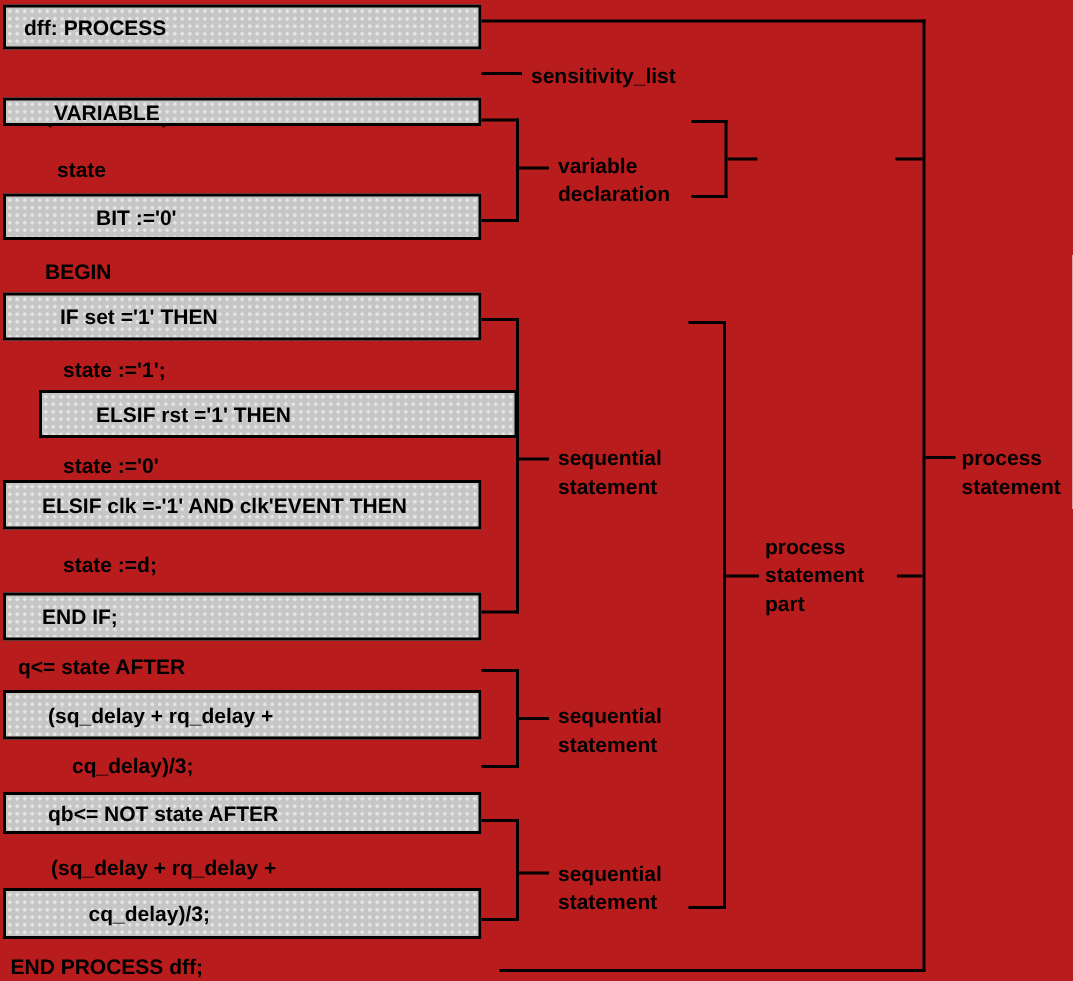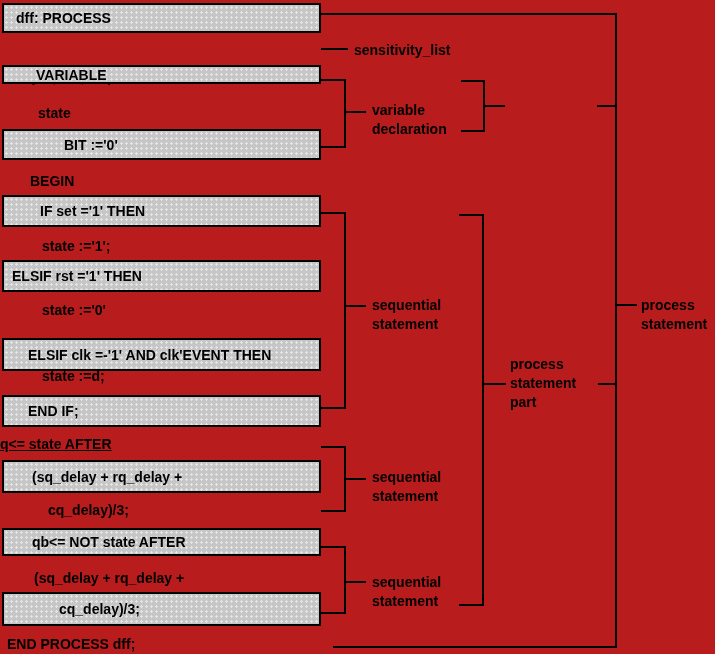--- a/index.html
+++ b/index.html
@@ -51,26 +51,26 @@
 <div id="stage">
 
   <div class="box" style="top:3px;height:30px;padding-left:12px;">dff: PROCESS</div>
   <div class="plain" style="top:37px;left:30px;margin-top:32px;">(rst, set, clk)</div>
   <div class="box" style="top:65px;height:19px;padding-left:32px;">VARIABLE</div>
   <div class="plain" style="top:105px;left:38px;">state</div>
   <div class="box" style="top:129px;height:31px;padding-left:60px;">BIT :='0'</div>
   <div class="plain" style="top:173px;left:7px;margin-left:23px;">BEGIN</div>
   <div class="box" style="top:195px;height:32px;padding-left:36px;">IF set ='1' THEN</div>
   <div class="plain" style="top:238px;left:42px;">state :='1';</div>
-  <div class="box" style="top:260px;height:32px;padding-left:8px;">ELSIF rst ='1' THEN</div>
+  <div class="box" style="top:260px;height:32px;padding-left:36px;margin-left:24px;">ELSIF rst ='1' THEN</div>
   <div class="plain" style="top:302px;left:42px;">state :='0'</div>
-  <div class="box" style="top:338px;height:33px;padding-left:24px;">ELSIF clk =-'1' AND clk'EVENT THEN</div>
+  <div class="box" style="top:320px;height:33px;padding-left:24px;">ELSIF clk =-'1' AND clk'EVENT THEN</div>
   <div class="plain" style="top:368px;left:42px;">state :=d;</div>
   <div class="box" style="top:395px;height:32px;padding-left:24px;">END IF;</div>
-  <div class="plain" style="top:436px;left:0;text-decoration:underline;">q&lt;= state AFTER</div>
+  <div class="plain" style="top:436px;left:12px;">q&lt;= state AFTER</div>
   <div class="box" style="top:460px;height:33px;padding-left:28px;">(sq_delay + rq_delay +</div>
   <div class="plain" style="top:502px;left:48px;">cq_delay)/3;</div>
   <div class="box" style="top:528px;height:28px;padding-left:28px;">qb&lt;= NOT state AFTER</div>
   <div class="plain" style="top:570px;left:34px;">(sq_delay + rq_delay +</div>
   <div class="box" style="top:592px;height:34px;padding-left:55px;">cq_delay)/3;</div>
   <div class="plain" style="top:636px;left:7px;">END PROCESS dff;</div>
 
   <div class="hline" style="left:321px;top:13px;width:296px;"></div>
   <div class="vline" style="left:615px;top:13px;height:635px;"></div>
   <div class="hline" style="left:333px;top:646px;width:284px;"></div>

